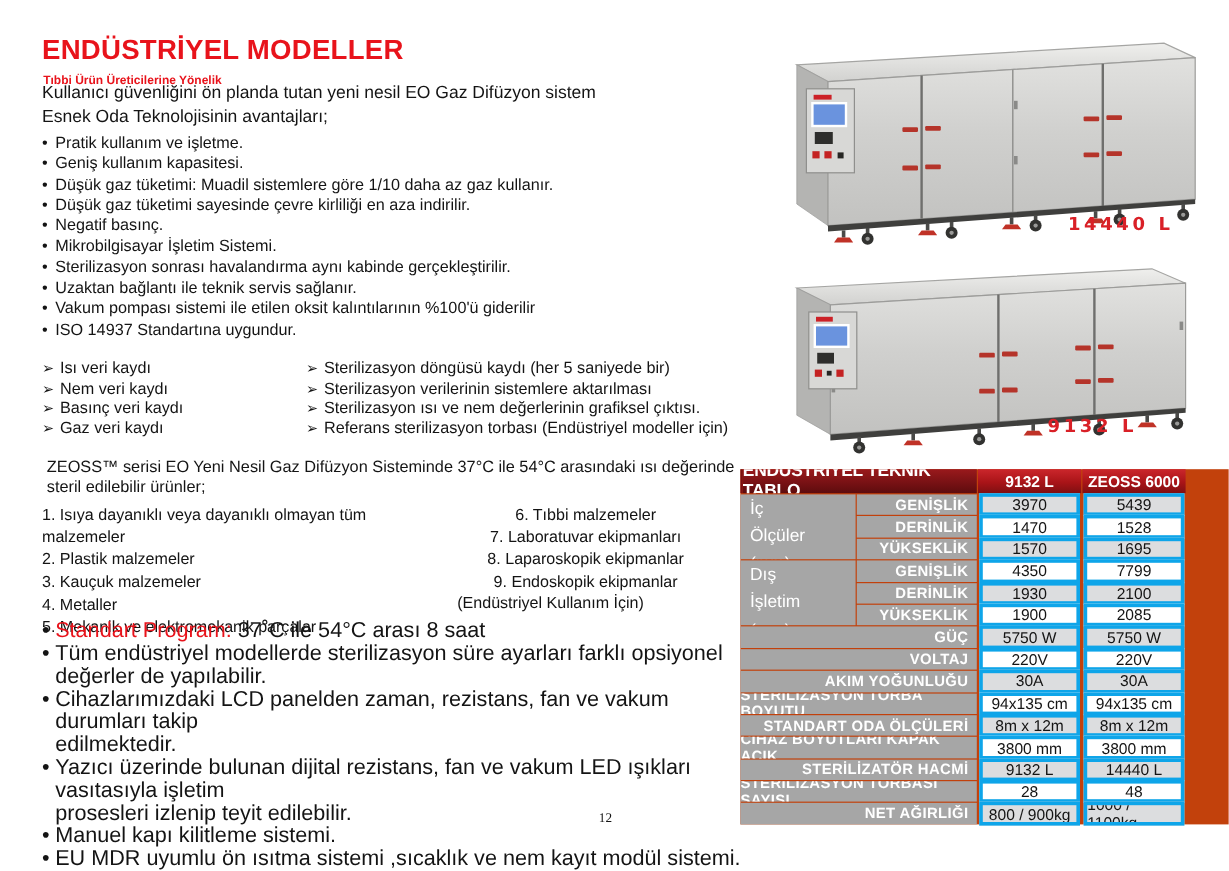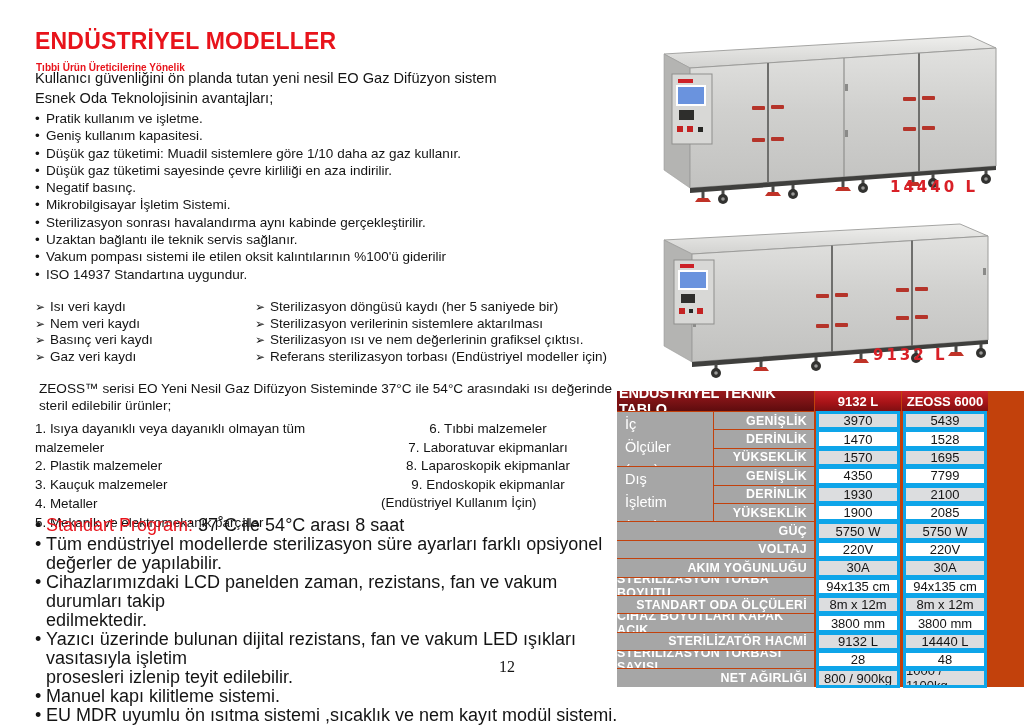--- a/index.html
+++ b/index.html
@@ -29,21 +29,21 @@
   .logs-right{left:255px;top:299px;width:372px;}
   .arrow-list li{position:relative;padding-left:15px;}
   .arrow-list li::before{content:"\27A2";position:absolute;left:0;top:0;font-size:12px;}
   .zeoss{left:35px;top:377px;width:600px;font-size:13.6px;line-height:16.8px;white-space:pre-line;}
   .materials{font-size:13.4px;line-height:18.7px;}
   .materials-left{left:35px;top:420px;width:330px;}
   .materials-right{left:368px;top:420px;width:240px;text-align:center;}
   .materials-note{left:381px;top:495px;font-size:13.4px;}
   .program{left:35px;top:516px;width:600px;font-size:18px;line-height:19px;}
   .red-lead{color:var(--red);}
-  .page-number{left:499px;top:658px;font-family:"Liberation Serif","DejaVu Serif",serif;font-size:16px;}
+  .page-number{left:499px;top:676px;font-family:"Liberation Serif","DejaVu Serif",serif;font-size:11px;}
 
   
   .machine-1{left:628px;top:18px;width:396px;height:192px;}
   .machine-2{left:636px;top:208px;width:386px;height:176px;}
   .machine-label{position:absolute;color:var(--label-red);font-weight:800;font-size:15px;
                  letter-spacing:3px;font-family:"DejaVu Sans","Liberation Sans",sans-serif;}
   .machine-1 .machine-label{left:262px;top:160px;}
   .machine-2 .machine-label{left:237px;top:138px;}
 
   

